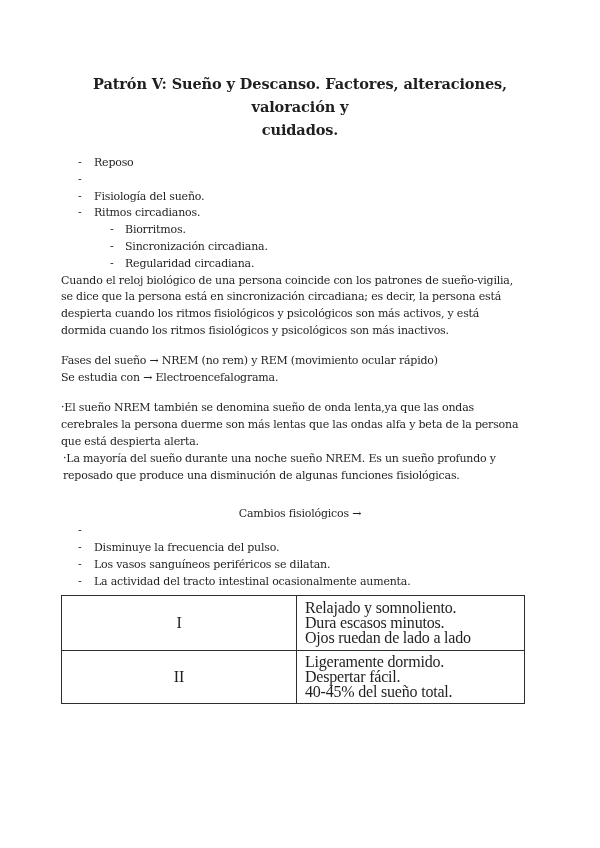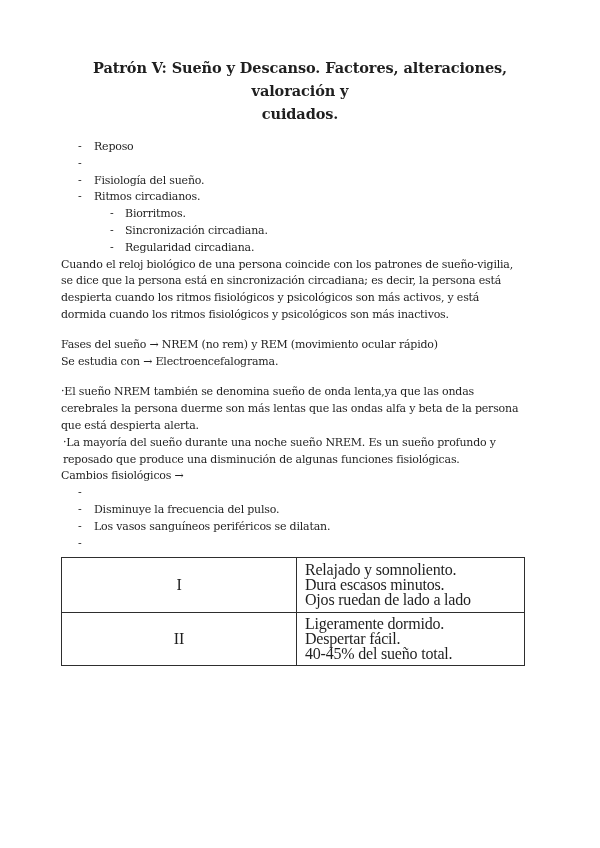--- a/index.html
+++ b/index.html
@@ -6,21 +6,21 @@
   html, body { background: #ffffff; }
   body {
     width: 600px; height: 848px;
     font-family: "DejaVu Serif", serif;
     color: #1f1f1f;
     overflow: hidden;
   }
   .page {
     width: 600px; height: 848px;
     background: #ffffff;
-    padding: 56px 61px 0 61px;
+    padding: 72px 61px 0 61px;
   }
   .title {
     font-size: 14.5px;
     line-height: 23px;
     font-weight: bold;
     text-align: center;
     white-space: pre-line;
     letter-spacing: -0.1px;
   }
   .para, .line, .li, .heading {
@@ -30,21 +30,21 @@
     white-space: pre-line;
   }
   .list { margin-top: 14px; }
   .li { display: flex; white-space: normal; }
   .li.l1 { padding-left: 17px; }
   .li.l2 { padding-left: 49px; }
   .li .dash { flex: 0 0 16px; }
   .li.l2 .dash { flex: 0 0 15px; }
   .mt-blank  { margin-top: 13px; }
   .mt-blank2 { margin-top: 14px; }
-  .mt-small  { margin-top: 0; }
+  .mt-small  { margin-top: 22px; text-align: center; }
   .underline { text-decoration: underline; }
   .indent-dot { padding-left: 2px; }
   table.stages {
     border-collapse: collapse;
     width: 464px;
     margin-top: 5px;
     table-layout: fixed;
   }
   table.stages td {
     border: 1.6px solid #2e2e2e;
@@ -131,20 +131,21 @@
     <div class="li l1">
       <span class="dash">-</span>
       <span>Disminuye la frecuencia del pulso.</span>
     </div>
     <div class="li l1">
       <span class="dash">-</span>
       <span>Los vasos sanguíneos periféricos se dilatan.</span>
     </div>
     <div class="li l1">
       <span class="dash">-</span>
+      <span>La actividad del tracto intestinal ocasionalmente aumenta.</span>
     </div>
   </div>
 
 
   <table class="stages">
     <tbody>
         <tr class="r1">
       <td class="stage">I</td>
       <td class="desc">Relajado y somnoliento.
 Dura escasos minutos.

